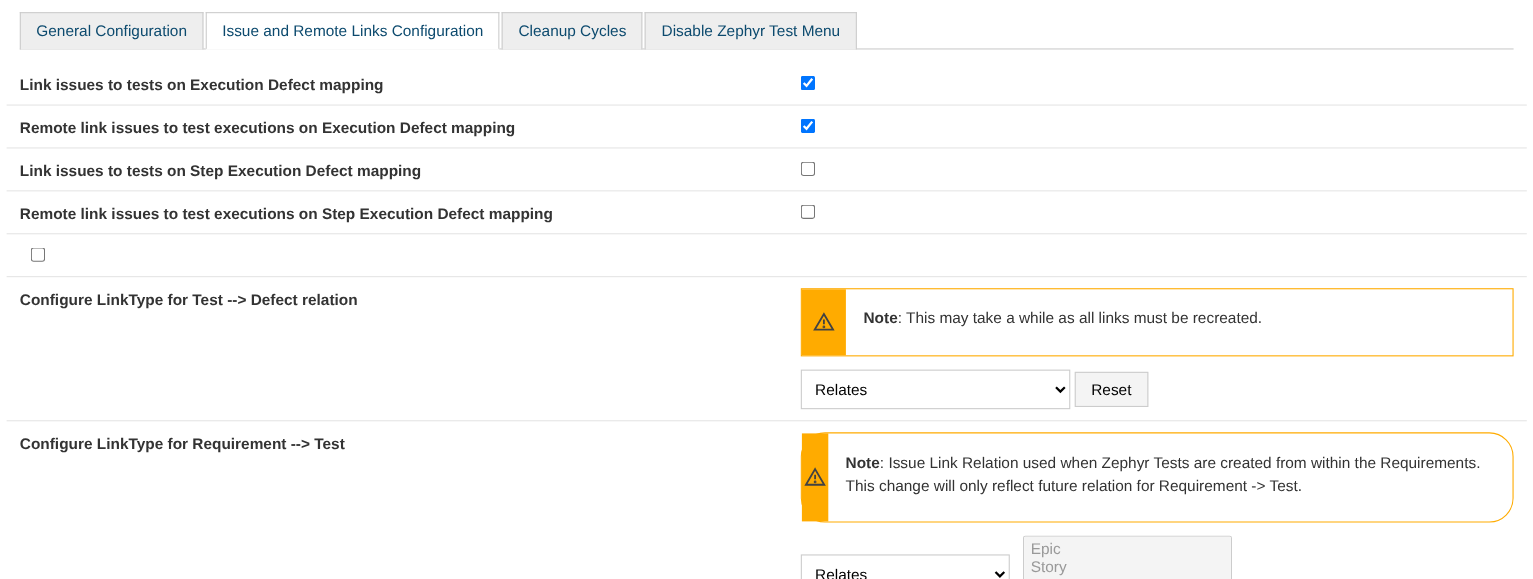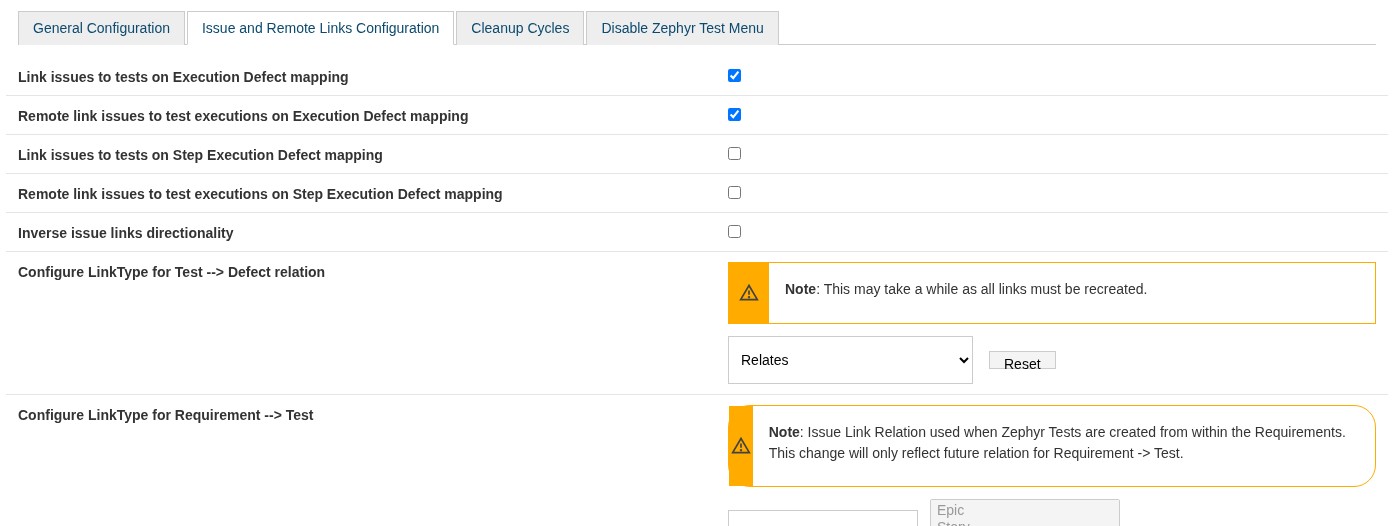--- a/index.html
+++ b/index.html
@@ -71,34 +71,34 @@
     stroke: #424242;
     stroke-width: 2;
   }
   .alert-body {
     padding: 16px 16px;
     color: #333;
     line-height: 1.5;
   }
   .alert-body .note-label { font-weight: bold; }
   .select {
-    height: 48px;
+    height: 36px;
     border: 1px solid #ccc;
     padding: 4px 8px;
     font-size: 14px;
     background: #fff;
   }
   .btn {
-    height: 18px;
+    height: 32px;
     border: 1px solid #ccc;
     background: #f4f4f4;
     padding: 4px 14px;
     font-size: 14px;
     cursor: pointer;
-    margin-left: 16px;
+    margin-left: 4px;
   }
   .inline-controls { display: flex; align-items: center; gap: 0; }
   .multiselect {
     width: 190px;
     height: 70px;
     border: 1px solid #ccc;
     background: #f4f4f4;
     color: #999;
     font-size: 14px;
     padding: 2px;
@@ -138,21 +138,20 @@
 </div>
 
 <div class="row">
   <div class="row-label">Remote link issues to test executions on Step Execution Defect mapping</div>
   <div class="row-control">
     <input type="checkbox" style="">
   </div>
 </div>
 
 <div class="row">
-  <div class="row-label">Inverse issue links directionality</div>
   <div class="row-control">
     <input type="checkbox" style="">
   </div>
 </div>
 
 <div class="row">
   <div class="row-label">Configure LinkType for Test --&gt; Defect relation</div>
   <div class="row-control">
     <div class="alert">
       <div class="alert-icon-col">

